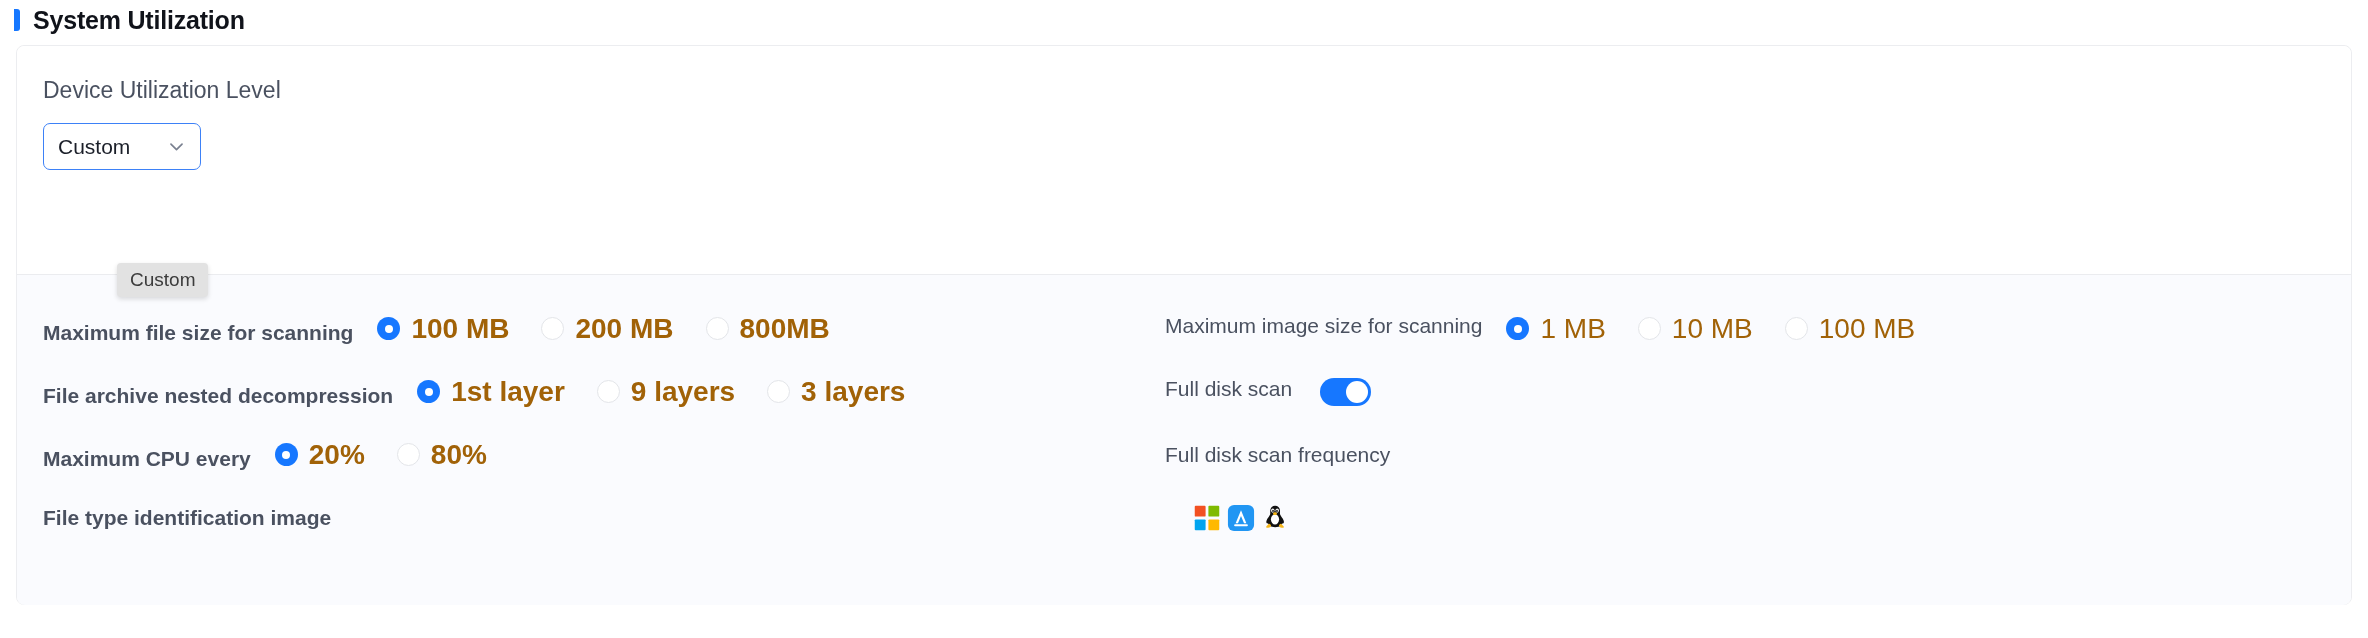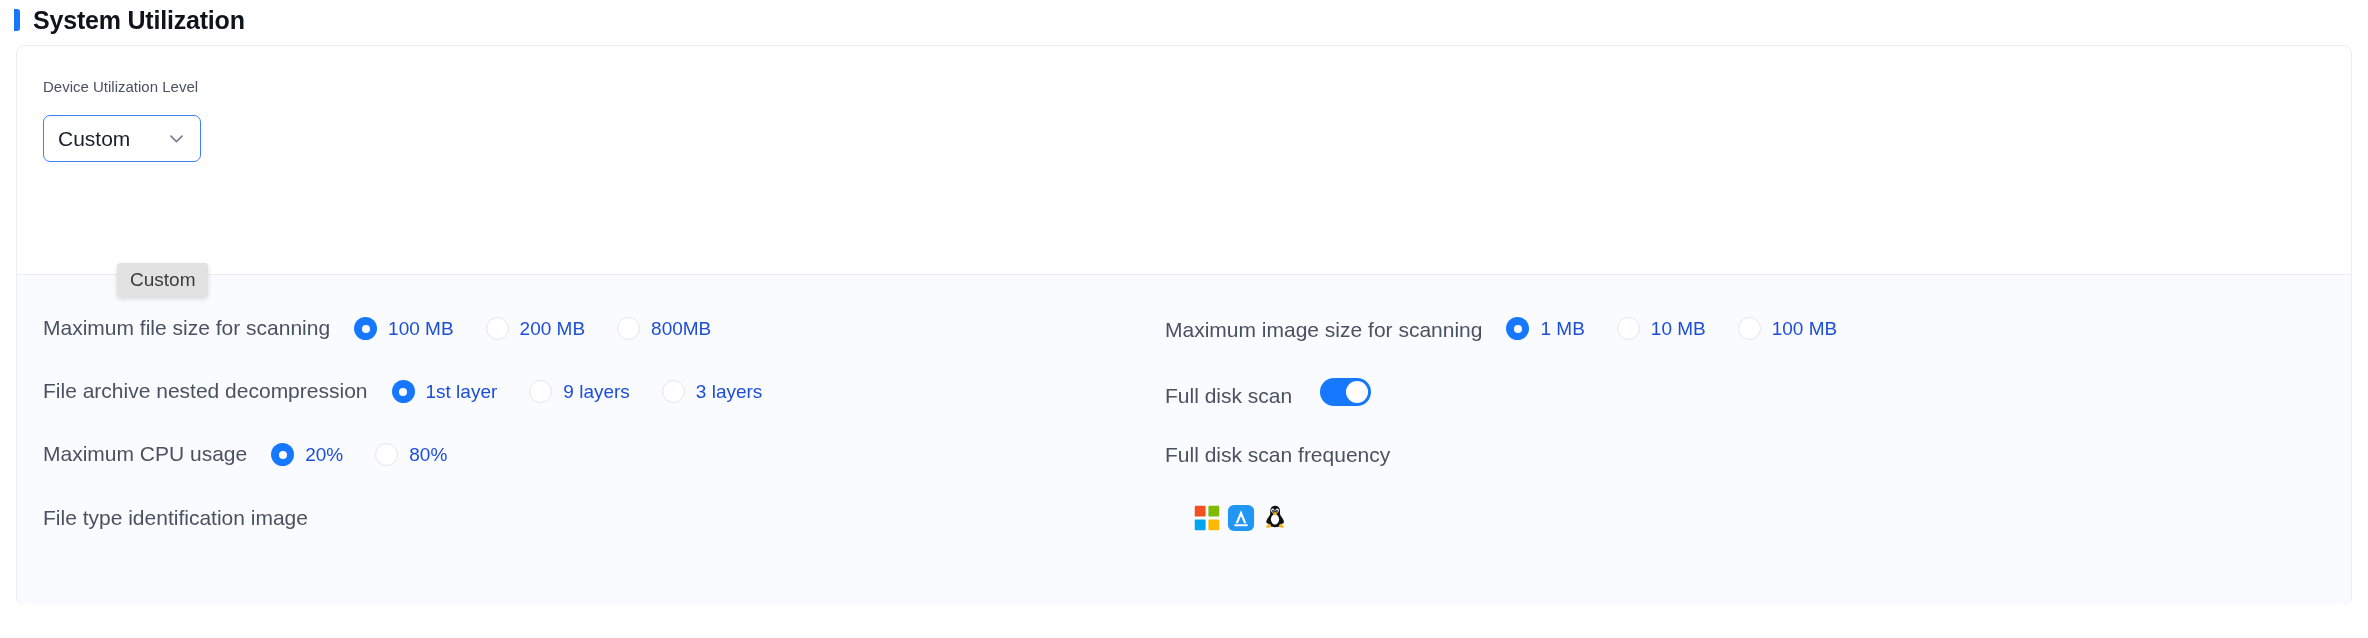--- a/index.html
+++ b/index.html
@@ -49,21 +49,21 @@
   }
 
   
   .card-top {
     height: 228px;
     padding: 33px 0 0 26px;
     background: #ffffff;
     border-radius: 8px 8px 0 0;
   }
   .field-label {
-    font-size: 15px;
+    font-size: 23px;
     color: #4a5160;
     line-height: 1;
     margin-bottom: 21px;
   }
   .select {
     position: relative;
     width: 158px;
     height: 47px;
     border: 1.6px solid #3d81f7;
     border-radius: 7px;
@@ -112,27 +112,28 @@
   }
   .grid-rows { display: block; }
   .row {
     display: flex;
     align-items: center;
     height: 63px;
   }
   .col-left {
     width: 1148px;
     display: flex;
-    align-items: flex-start;
+    align-items: flex-end;
     padding-left: 26px;
+    font-weight: bold;
   }
   .col-right {
     flex: 1;
     display: flex;
-    align-items: flex-end;
+    align-items: flex-start;
   }
   .opt-label {
     font-size: 21px;
     color: #4a5160;
     white-space: nowrap;
     line-height: 1;
   }
   .radios {
     display: flex;
     align-items: center;
@@ -164,22 +165,22 @@
   .radio.on::after {
     content: "";
     position: absolute;
     left: 50%; top: 50%;
     width: 8px; height: 8px;
     margin: -4px 0 0 -4px;
     background: #ffffff;
     border-radius: 50%;
   }
   .radio-text {
-    font-size: 19px;
-    color: #1d4ed8;
+    font-size: 28px;
+    color: #a16207;
     line-height: 1;
   }
 
   
   .toggle {
     width: 51px; height: 28px;
     border-radius: 14px;
     background: #1677ff;
     position: relative;
     margin-left: 28px;
@@ -285,21 +286,21 @@
         <div class="col-right">
           <span class="opt-label">Full disk scan</span>
           <div class="toggle">
             <span class="knob"></span>
           </div>
         </div>
       </div>
 
       <div class="row">
         <div class="col-left">
-          <span class="opt-label">Maximum CPU usage</span>
+          <span class="opt-label">Maximum CPU every</span>
           <div class="radios">
             <label class="radio-item">
               <span class="radio on"></span>
               <span class="radio-text">20%</span>
             </label>
             <label class="radio-item">
               <span class="radio off"></span>
               <span class="radio-text">80%</span>
             </label>
           </div>

